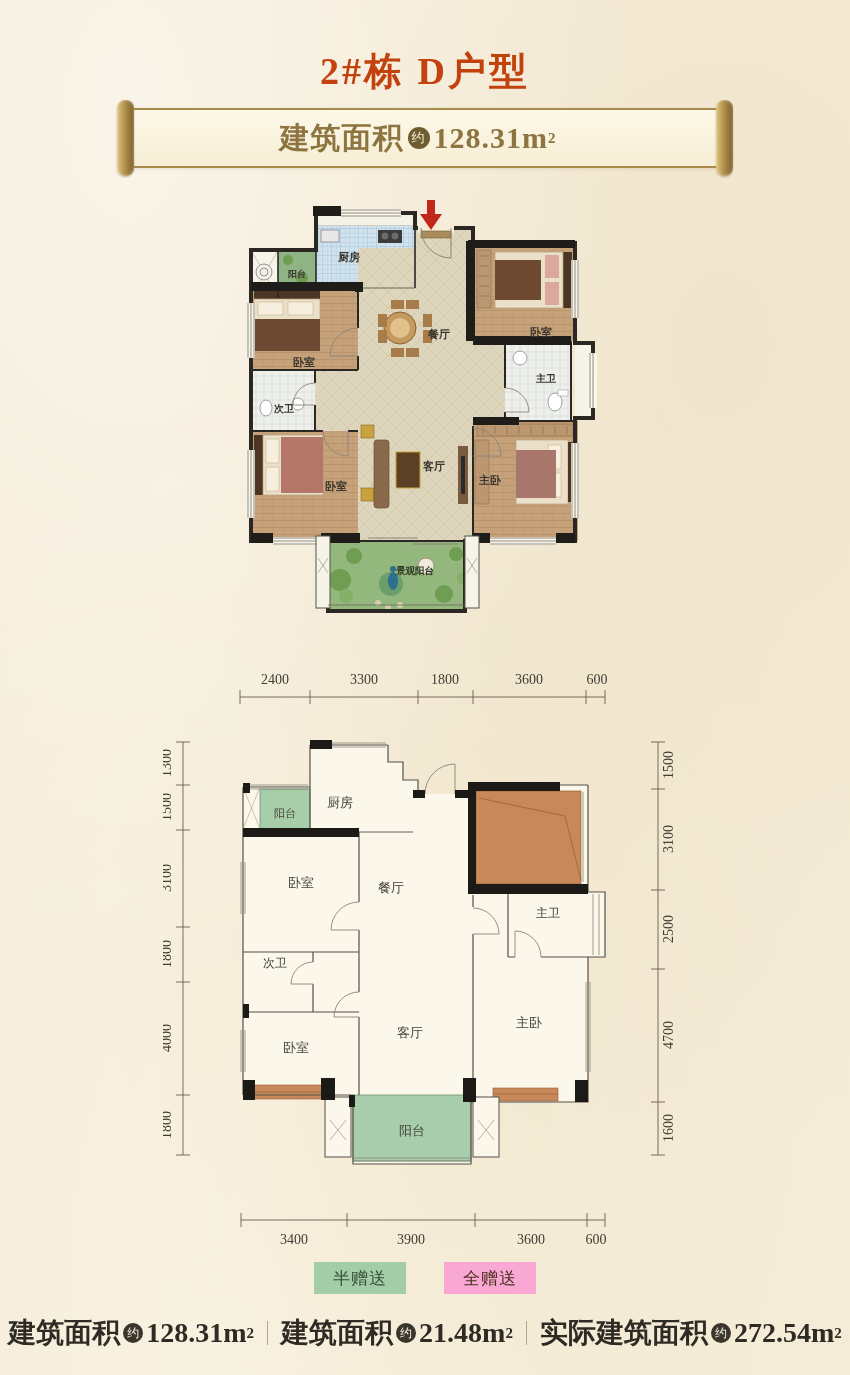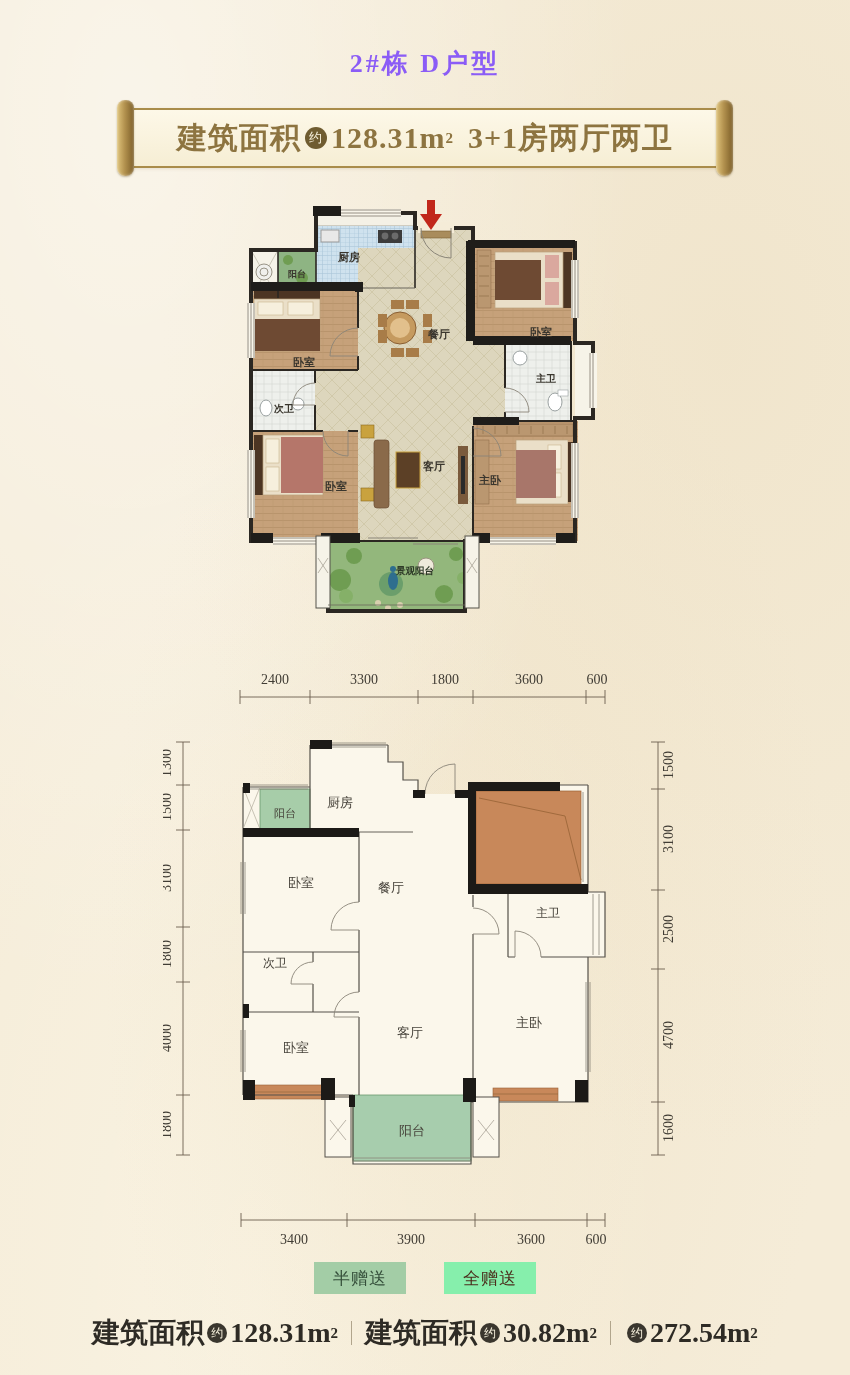--- a/index.html
+++ b/index.html
@@ -8,21 +8,21 @@
     font-family:"Liberation Serif","DejaVu Serif",serif;
     background:
       radial-gradient(ellipse at 15% 8%, rgba(255,255,255,.45), transparent 50%),
       radial-gradient(ellipse at 85% 25%, rgba(232,216,182,.35), transparent 55%),
       radial-gradient(ellipse at 55% 70%, rgba(238,224,194,.4), transparent 55%),
       radial-gradient(ellipse at 30% 95%, rgba(255,252,240,.4), transparent 50%),
       #f5ecd8;
   }
   .page-title{
     position:absolute;top:46px;left:0;right:0;text-align:center;
-    font-size:26px;font-weight:bold;color:#8b5cf6;letter-spacing:3px;
+    font-size:38px;font-weight:bold;color:#c2410c;letter-spacing:3px;
   }
   .banner{
     position:absolute;top:108px;left:50%;transform:translateX(-50%);
     width:594px;height:56px;border:2px solid #a98c4a;
     background:linear-gradient(#fdf8e8,#f6eed4);
     display:flex;align-items:center;justify-content:center;
     box-shadow:0 1px 3px rgba(120,95,40,.15);
   }
   .banner-cap{
     position:absolute;top:-10px;width:17px;height:76px;border-radius:8px;
@@ -45,21 +45,21 @@
   .plan-schematic{position:absolute;left:163px;top:652px;width:580px;height:648px;}
   .legend{
     position:absolute;top:1262px;left:0;right:0;
     display:flex;justify-content:center;gap:38px;
   }
   .legend-item{
     width:92px;height:32px;display:flex;align-items:center;justify-content:center;
     font-size:17px;letter-spacing:1px;
   }
   .legend-half{background:#a3cda6;color:#344e3a;}
-  .legend-full{background:#86efac;color:#4b2e1c;}
+  .legend-full{background:#f9a8d4;color:#4b2e1c;}
   .summary{
     position:absolute;top:1314px;left:0;right:0;
     display:flex;justify-content:center;align-items:center;
     font-size:28px;font-weight:bold;color:#2e2b25;white-space:nowrap;
   }
   .sum-item{display:inline-flex;align-items:center;}
   .sum-item .approx-circle{background:#3a362e;width:20px;height:20px;font-size:12px;margin:0 3px;}
   .summary sup{font-size:15px;line-height:0;}
   .sep{display:inline-block;width:1px;height:24px;background:#b1a58c;margin:0 13px;}
   svg text{font-family:"Liberation Serif","DejaVu Serif",serif;}
@@ -71,21 +71,20 @@
 
 <div class="banner">
   <span class="banner-cap cap-left"></span>
   <span class="banner-cap cap-right"></span>
   <span class="banner-text">
     <span>建筑面积</span>
     <span class="approx-circle">约</span>
     <span>128.31m</span>
     <sup>2</sup>
     <span class="gap"></span>
-    <span>3+1房两厅两卫</span>
   </span>
 </div>
 
 <svg class="plan-render" viewBox="0 0 404 432" xmlns="http://www.w3.org/2000/svg">
   <defs>
     <pattern id="rp-wood" width="10" height="7" patternUnits="userSpaceOnUse">
       <rect width="10" height="7" fill="#c6a17a"></rect>
       <path d="M0,3.5H10" stroke="#b28e66" stroke-width="0.7"></path>
       <path d="M5,0V7" stroke="#bb9770" stroke-width="0.5"></path>
     </pattern>
@@ -408,22 +407,23 @@
   <span class="sum-item">
     <span>建筑面积</span>
     <span class="approx-circle">约</span>
     <span>128.31m</span>
     <sup>2</sup>
   </span>
   <span class="sep"></span>
   <span class="sum-item">
     <span>建筑面积</span>
     <span class="approx-circle">约</span>
-    <span>30.82m</span>
+    <span>21.48m</span>
     <sup>2</sup>
   </span>
   <span class="sep"></span>
   <span class="sum-item">
+    <span>实际建筑面积</span>
     <span class="approx-circle">约</span>
     <span>272.54m</span>
     <sup>2</sup>
   </span>
 </div>
 
 </body></html>

